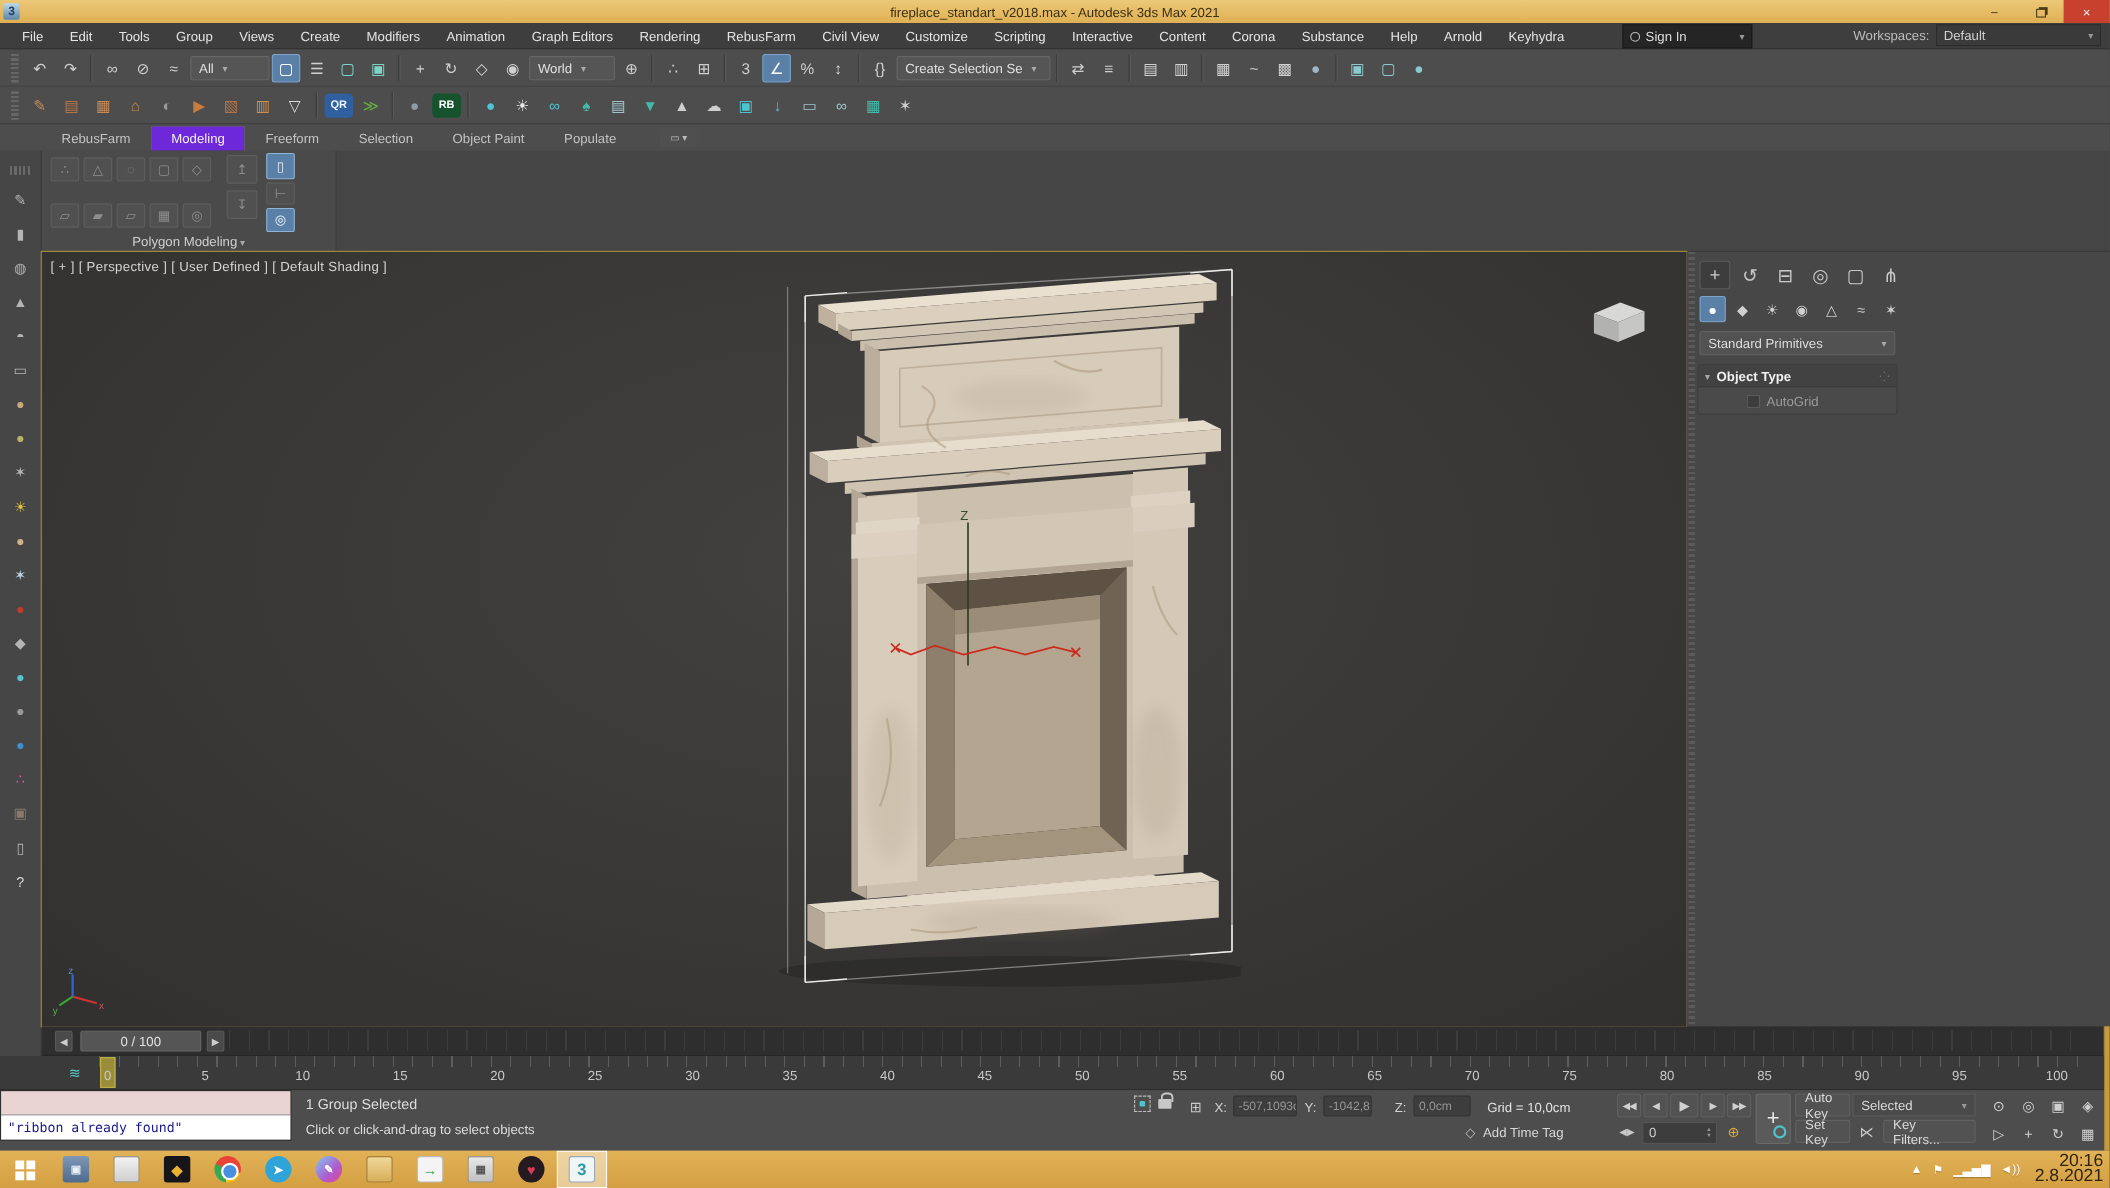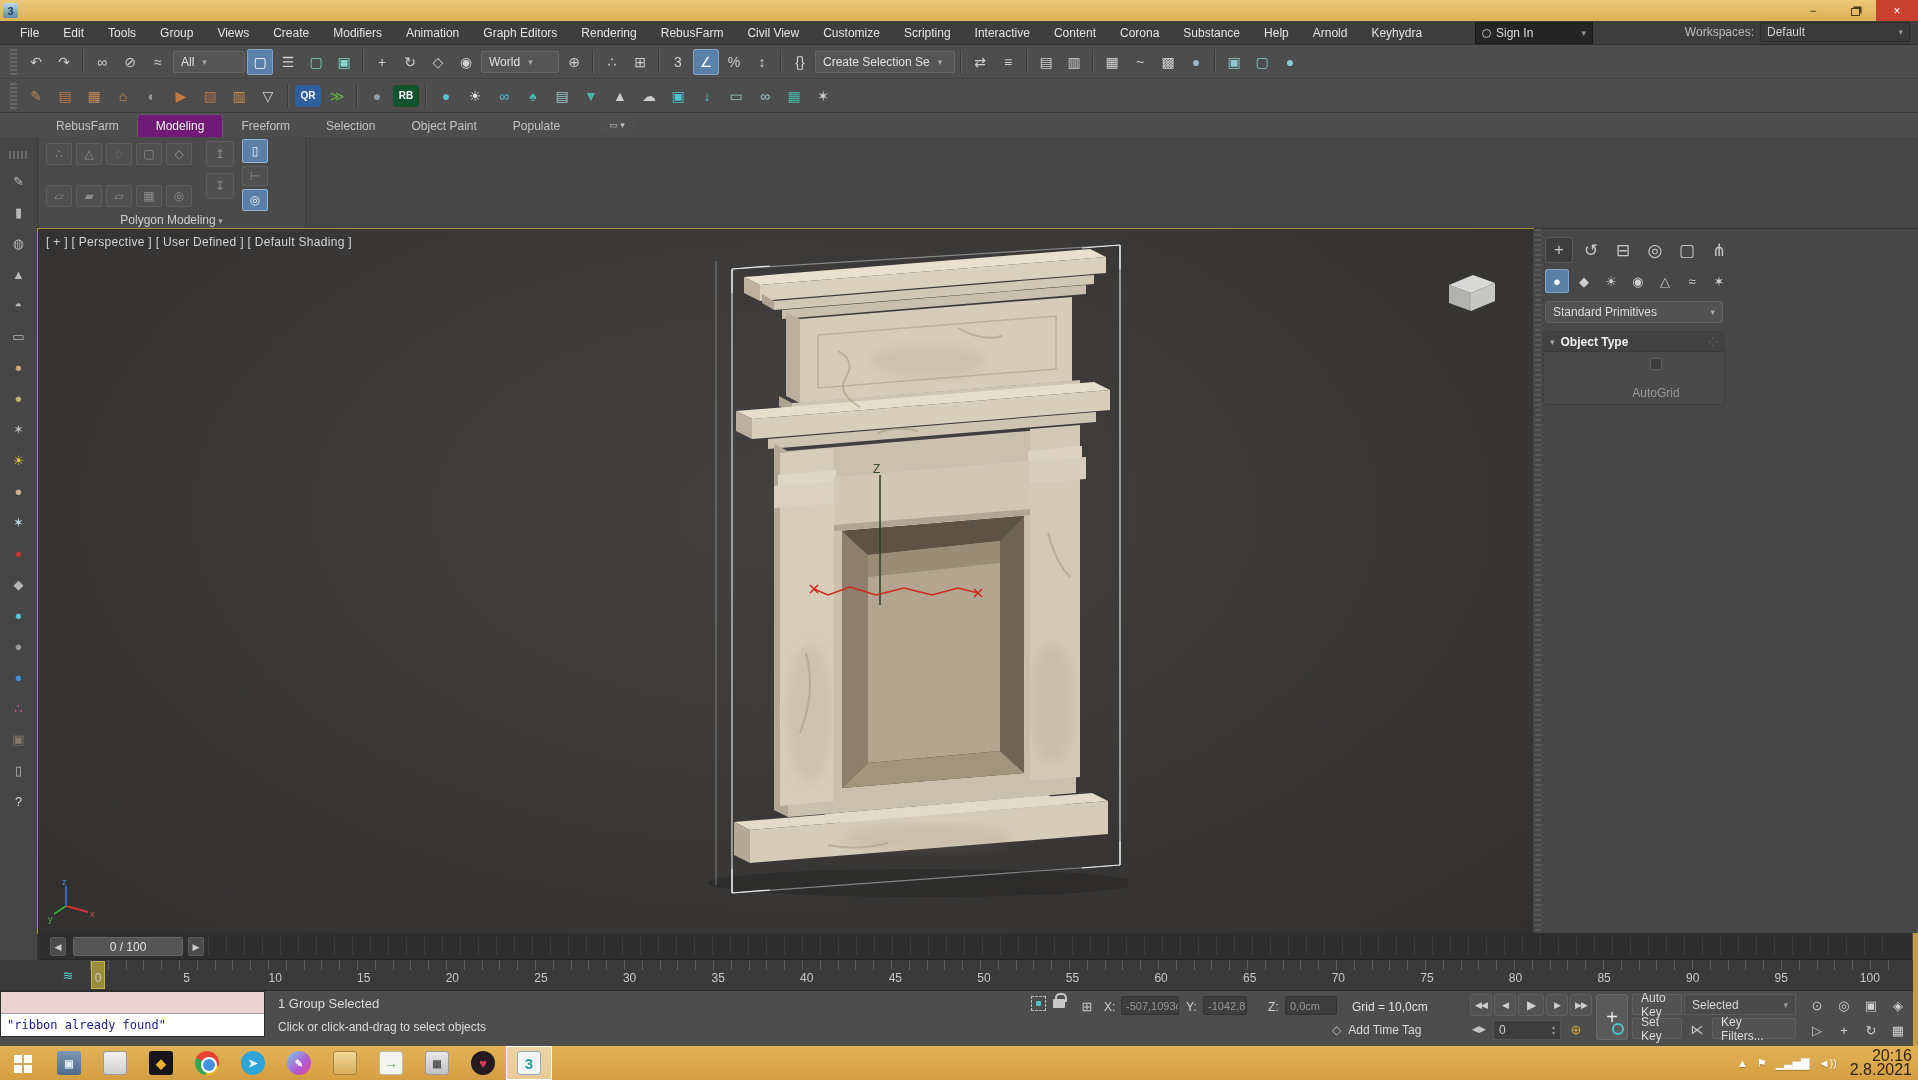--- a/index.html
+++ b/index.html
@@ -36,21 +36,21 @@
   .icon.active { background:#5a80a8; box-shadow:inset 0 0 0 1px #7da3c8; color:#fff; }
   .sep { width:2px; height:24px; border-left:1px solid #3a3a3a; border-right:1px solid #5c5c5c; margin:0 3px; flex:none; }
   .dd { height:22px; background:#555; border:1px solid #666; border-radius:2px; color:#e0e0e0; display:flex; align-items:center; padding:0 7px; flex:none; }
   .dd::after { content:"▾"; margin-left:8px; font-size:9px; color:#aaa; }
   #filter-dd { width:72px; } #coord-dd { width:78px; } #selset-dd { width:140px; }
   .grip { width:7px; height:26px; background:repeating-linear-gradient(#666 0 2px, transparent 2px 4px); margin-right:4px; flex:none; }
 
   
   .ribbon-tabs { position:absolute; left:38px; top:113px; height:24px; display:flex; align-items:flex-end; }
   .rtab { padding:4px 18px; color:#c3c3c3; font-size:12px; }
-  .rtab.active { background:#701a75; color:#f0f0f0; border:1px solid #5f5f5f; border-bottom:none; border-radius:3px 3px 0 0; }
+  .rtab.active { background:#6d28d9; color:#f0f0f0; border:1px solid #5f5f5f; border-bottom:none; border-radius:3px 3px 0 0; }
   .ribbon-body { position:absolute; left:0; top:137px; width:100%; height:92px; background:#454545; border-bottom:1px solid #383838; }
   .rib-group { position:absolute; left:38px; top:0; width:268px; height:92px; background:#4a4a4a; border-right:1px solid #3c3c3c; }
   .rib-btn { position:absolute; width:26px; height:22px; background:#505050; border:1px solid #5e5e5e; border-radius:2px; color:#8e8e8e; font-size:12px; display:flex; align-items:center; justify-content:center; }
   .rib-btn.hl { background:#5a80a8; border-color:#8fb4d8; color:#eef4fa; }
   .rib-label { position:absolute; left:0; bottom:2px; width:100%; text-align:center; color:#cfcfcf; font-size:12px; }
   .rib-label::after { content:" ▾"; font-size:9px; color:#aaa; }
   .rib-dd-icon { position:absolute; left:600px; top:116px; width:34px; height:18px; background:#4f4f4f; border-radius:2px; color:#bbb; font-size:9px; display:flex; align-items:center; justify-content:center; gap:3px; }
 
   
   .left-strip { position:absolute; left:0; top:137px; width:38px; height:896px; background:#464646; border-right:1px solid #3a3a3a; display:flex; flex-direction:column; align-items:center; padding-top:14px; gap:9px; }
@@ -75,21 +75,21 @@
   .cmd-tabs .icon.active { background:#3d3d3d; box-shadow:none; border:1px solid #5a5a5a; }
   .cmd-cats { position:absolute; left:12px; top:40px; display:flex; gap:3px; }
   .cmd-cats .icon { width:24px; height:24px; font-size:13px; }
   .cmd-dd { position:absolute; left:12px; top:72px; width:178px; height:22px; background:#525252; border:1px solid #626262; border-radius:2px; display:flex; align-items:center; padding:0 7px; color:#dcdcdc; }
   .cmd-dd::after { content:"▾"; margin-left:auto; font-size:9px; color:#aaa; }
   .rollout { position:absolute; left:10px; width:182px; background:#4a4a4a; border:1px solid #3e3e3e; border-radius:3px;text-align:right; }
   .roll-head { height:20px; background:#424242; display:flex; align-items:center; padding:0 6px; color:#f0f0f0; font-weight:bold; font-size:12px; border-bottom:1px solid #3a3a3a; }
   .roll-head::before { content:"▾"; color:#aaa; font-size:9px; margin-right:6px; font-weight:normal; }
   .roll-head::after { content:"⁘"; margin-left:auto; color:#6e6e6e; font-weight:normal; }
   #ro-object { top:102px; }
-  .autogrid { display:flex; align-items:center; gap:16px; color:#9a9a9a; padding:6px 0 4px 44px;flex-direction:column; }
+  .autogrid { display:flex; align-items:center; gap:6px; color:#9a9a9a; padding:6px 0 4px 44px; }
   .checkbox { width:12px; height:12px; background:#3d3d3d; border:1px solid #5a5a5a; }
   .obj-grid { display:grid; grid-template-columns:1fr 1fr; gap:4px 6px; padding:2px 8px 10px; }
   .obj-btn { height:19px; background:#575757; border:1px solid #464646; border-top-color:#6b6b6b; border-radius:3px; color:#dadada; font-size:12px; display:flex; align-items:center; justify-content:center; }
   #ro-name { top:272px; }
   .name-row { display:flex; align-items:center; gap:8px; padding:9px 8px 10px; }
   .name-field { flex:1; height:22px; background:#5c5c5c; border:1px solid #6a6a6a; border-radius:2px; color:#f2f2f2; font-weight:bold; display:flex; align-items:center; padding:0 7px; }
   .swatch { width:20px; height:20px; border:1px solid #cfcfcf; border-radius:2px; }
 
   
   .trackbar { position:absolute; left:38px; top:933px; width:1874px; height:27px; background:#2e2e2e; border-bottom:1px solid #262626; }
@@ -157,20 +157,21 @@
   .tray .tico { font-size:11px; color:#fdfdfd; text-shadow:0 1px 1px rgba(0,0,0,.25); }
   .clockbox { text-align:right; color:#2f2410; font-size:16px; line-height:14px; margin-left:4px; }
 </style>
 </head>
 <body>
 
 <div id="app">
 
   <div class="titlebar">
     <div class="app-badge">3</div>
+    <div class="title">fireplace_standart_v2018.max - Autodesk 3ds Max 2021</div>
     <div class="win-btns">
       <div class="win-btn">−</div>
       <div class="win-btn">
           <span class="restore-glyph"></span>
         </div>
       <div class="win-btn close">×</div>
     </div>
   </div>
 
   <div class="menubar">

